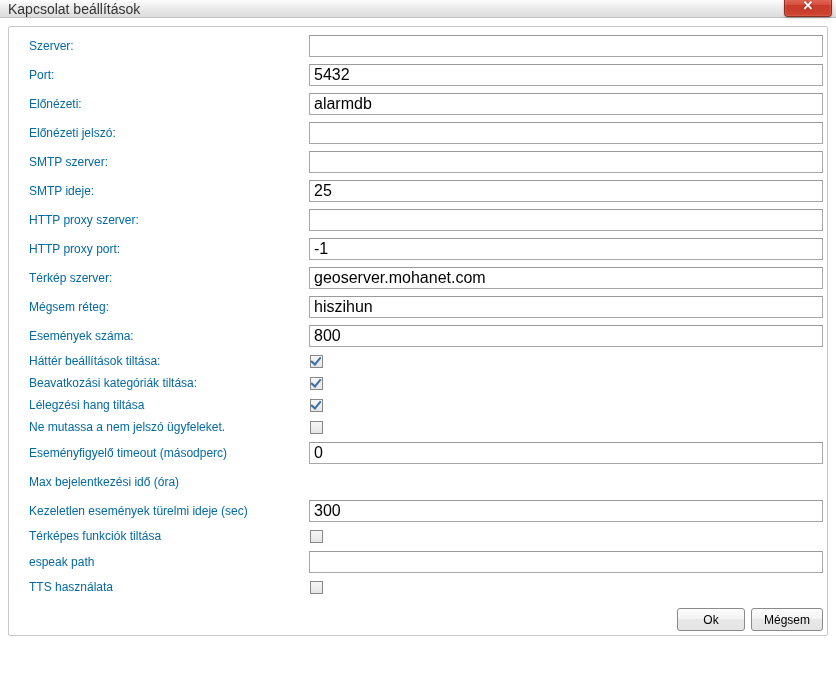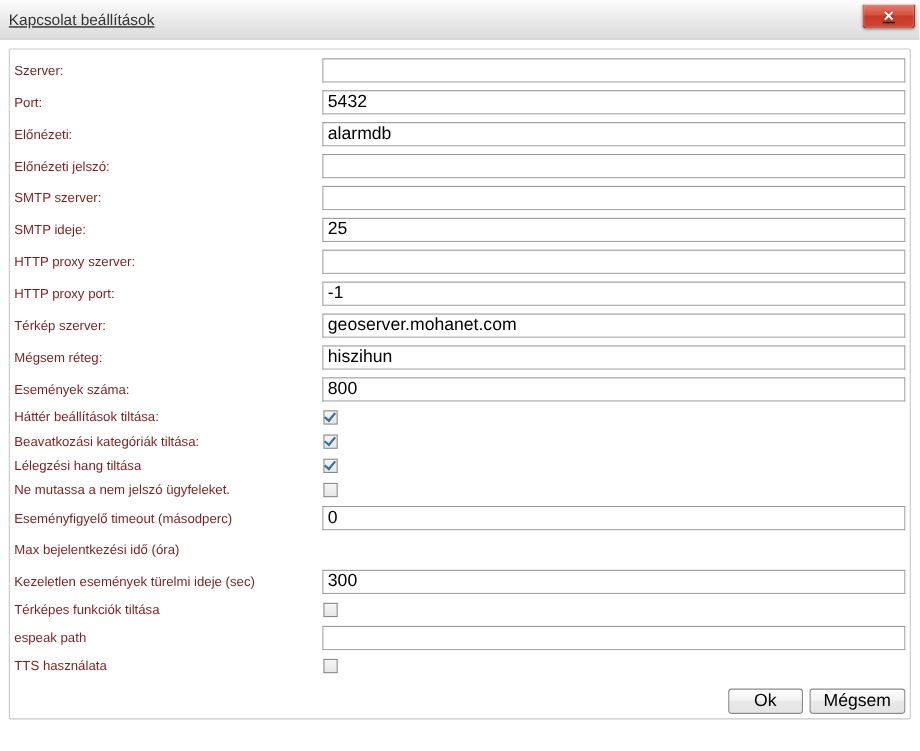--- a/index.html
+++ b/index.html
@@ -5,28 +5,27 @@
     * { box-sizing: border-box; margin: 0; padding: 0; }
     body {
       font-family: Tahoma, "Segoe UI", Arial, sans-serif;
       font-size: 12px;
       background: #fff;
       width: 836px;
       height: 683px;
       position: relative;
     }
     .titlebar {
-      height: 36px;
+      height: 18px;
       background: linear-gradient(to bottom, #fdfdfd 0%, #eaeaea 50%, #dcdcdc 100%);
       border-bottom: 1px solid #c0c0c0;
       display: flex;
       align-items: center;
       justify-content: space-between;
       padding-left: 8px;
-      text-decoration: underline;
     }
     .titlebar-title {
       font-size: 14px;
       color: #333;
     }
     .close-btn {
       width: 48px;
       height: 22px;
       margin-right: 4px;
       margin-top: -6px;
@@ -56,23 +55,24 @@
       background: #fff;
     }
     .form-row {
       display: flex;
       align-items: center;
       min-height: 29px;
     }
     .form-row.tight { min-height: 22px; }
     .form-label {
       flex: 0 0 280px;
-      color: #7f1d1d;
+      color: #0369a1;
       padding-right: 6px;
       white-space: nowrap;
+      margin-left: 16px;
     }
     .form-row.tight .form-label { flex: 0 0 280px; }
     .text-input {
       flex: 1;
       height: 22px;
       border: 1px solid #a7a7a7;
       border-top-color: #9a9a9a;
       padding: 0 4px;
       font-family: inherit;
       font-size: 16px;
@@ -111,21 +111,21 @@
       padding: 10px 2px 2px 2px;
     }
     .btn {
       min-width: 68px;
       height: 23px;
       padding: 0 12px;
       border: 1px solid #8a8a8a;
       border-radius: 3px;
       background: linear-gradient(to bottom, #fdfdfd 0%, #f3f3f3 45%, #e8e8e8 50%, #e4e4e4 100%);
       font-family: inherit;
-      font-size: 16px;
+      font-size: 12px;
       cursor: pointer;
     }
   </style>
 </head>
 <body>
 
 <div class="titlebar">
   <span class="titlebar-title">Kapcsolat beállítások</span>
   <div class="close-btn">
     <span class="close-x">✕</span>

